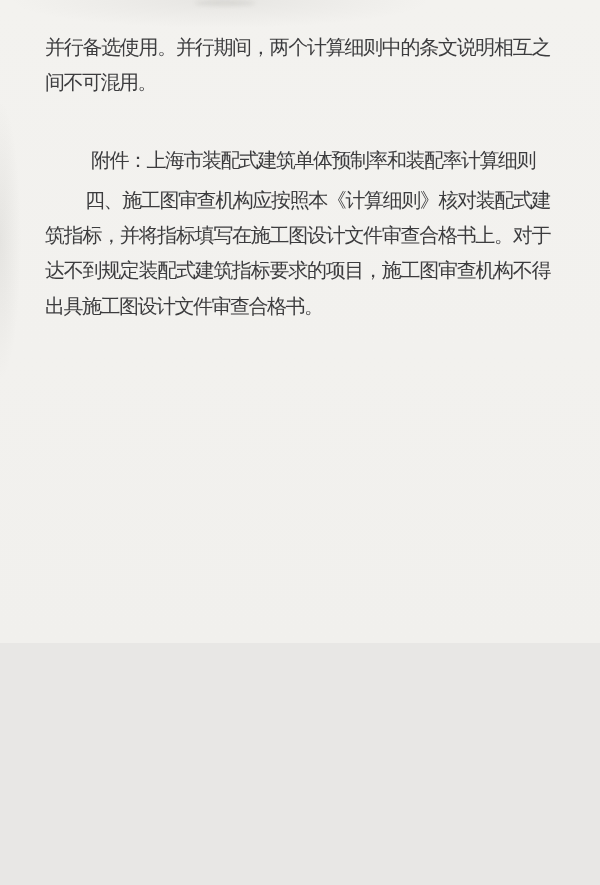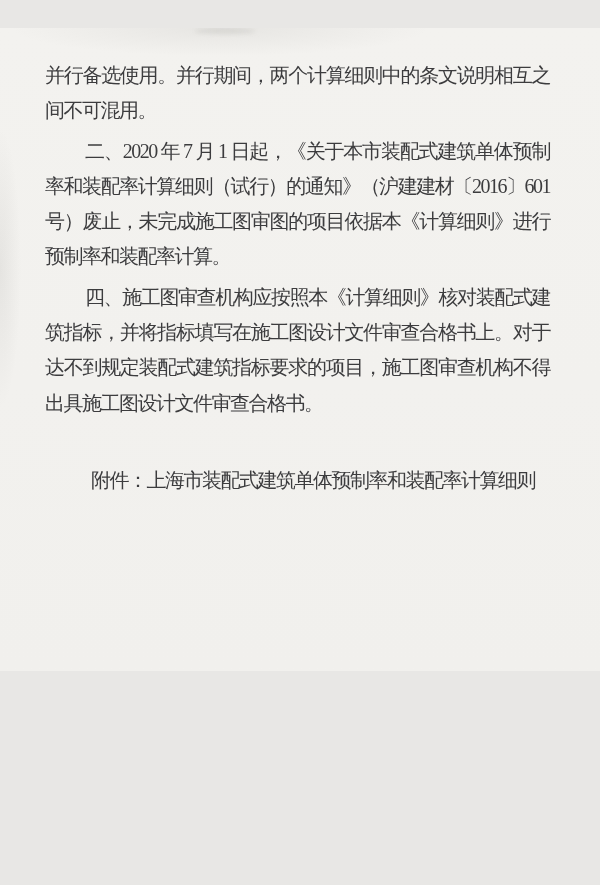--- a/index.html
+++ b/index.html
@@ -15,21 +15,20 @@
   .page {
     position: relative;
     width: 600px;
     height: 643px;
     overflow: hidden;
     background:
       radial-gradient(ellipse 300px 40px at 220px 0px, rgba(120,118,115,0.10), rgba(0,0,0,0) 70%),
       radial-gradient(ellipse 30px 200px at 0px 240px, rgba(110,108,105,0.10), rgba(0,0,0,0) 70%),
       linear-gradient(180deg, #f3f2ef 0%, #f2f1ee 55%, #f1f0ed 100%);
     color: #3c3c3e;
-    margin-top: 28px;
   }
   .body-text {
     position: absolute;
     left: 45px;
     top: 30px;
     width: 505px;
     font-size: 20px;
     line-height: 35.3px;
     letter-spacing: -1.5px;
     text-align: justify;
@@ -100,23 +99,22 @@
 </style>
 </head>
 <body>
 
 <div class="page">
 
   <div class="scan-smudge"></div>
 
   <div class="body-text">
     <p class="para no-indent">并行备选使用。并行期间，两个计算细则中的条文说明相互之间不可混用。</p>
-    <p class="para">二、2020 年 7 月 1 日起，《关于本市装配式建筑单体预制率和装配率计算细则（试行）的通知》（沪建建材〔2016〕601 号）废止，未完成施工图审图的项目依据本《计算细则》进行预制率和装配率计算。</p>
+    <p class="para attachment">附件：上海市装配式建筑单体预制率和装配率计算细则</p>
     <p class="para">四、施工图审查机构应按照本《计算细则》核对装配式建筑指标，并将指标填写在施工图设计文件审查合格书上。对于达不到规定装配式建筑指标要求的项目，施工图审查机构不得出具施工图设计文件审查合格书。</p>
-    <p class="para attachment">附件：上海市装配式建筑单体预制率和装配率计算细则</p>
   </div>
 
   <div class="date-line">二〇一九年十一月二十七日</div>
 
   <div class="seal">
     <svg width="150" height="150" viewBox="0 0 150 150">
       <circle cx="75" cy="75" r="65" fill="none" stroke="#df392b" stroke-width="7"></circle>
       <polygon points="75,49 81.2,66.5 99.7,67 85,78.2 90.3,96 75,85.5 59.7,96 65,78.2 50.3,67 68.8,66.5" fill="#df392b" transform="rotate(8 75 75)"></polygon>
       <defs>
         <path id="sealArc" d="M 36.5 101.9 A 47 47 0 1 1 113.5 101.9" fill="none"></path>

